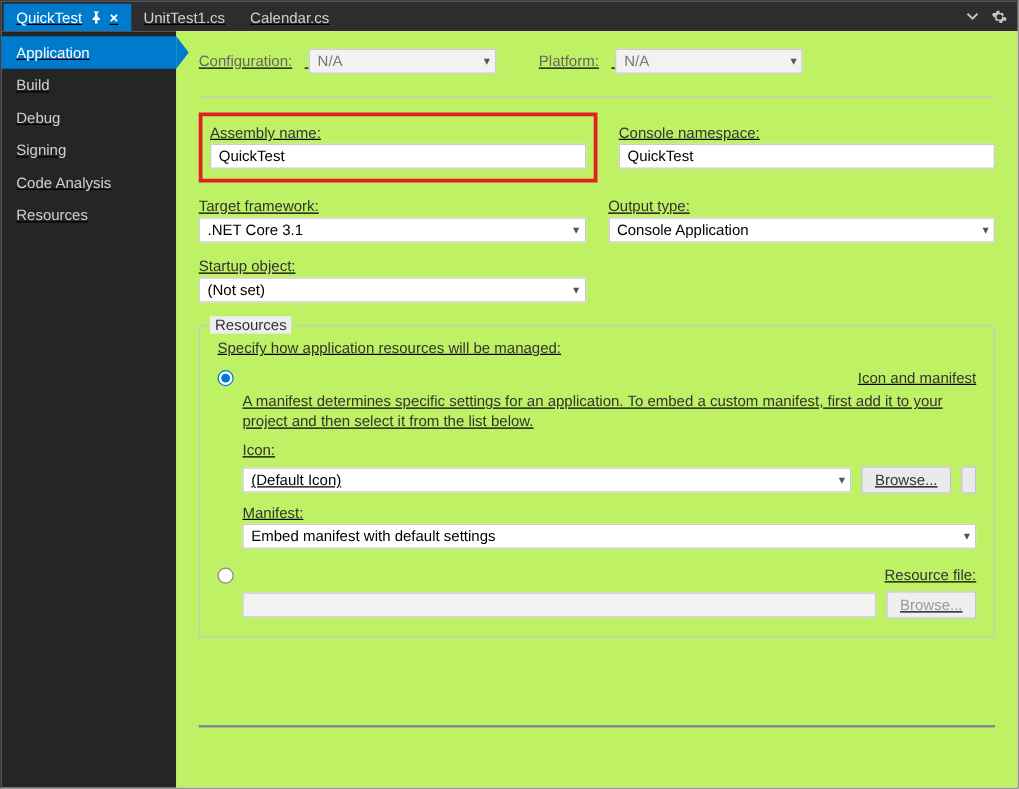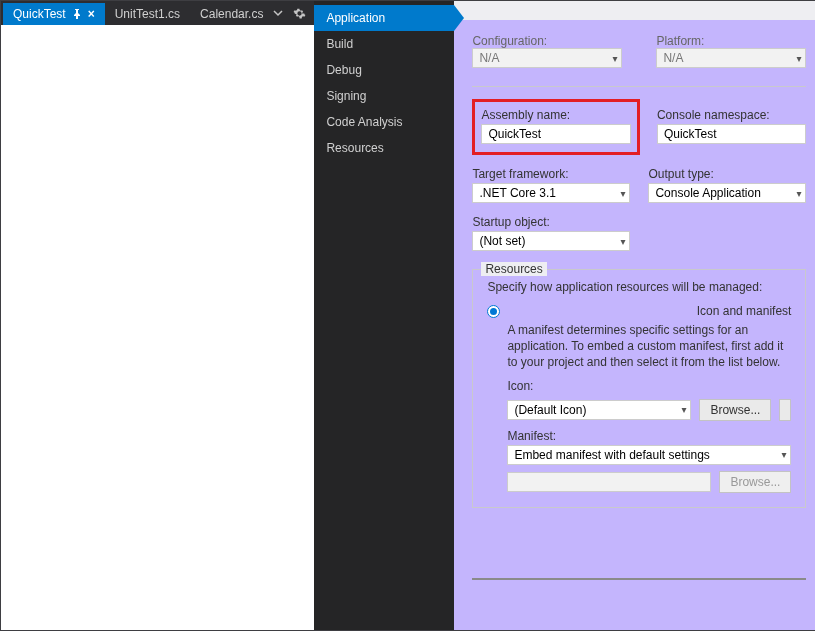--- a/index.html
+++ b/index.html
@@ -1,18 +1,18 @@
 <!DOCTYPE html>
 <html><head>
 <meta charset="utf-8">
 <style>
 * { box-sizing: border-box; margin: 0; padding: 0; font-family: "Segoe UI", Tahoma, sans-serif; font-size: 12px; }
 html, body { width: 815px; height: 631px; overflow: hidden; background: #fff; }
 
-.window { display: flex; flex-direction: row; width: 100%; height: 100%; border: 1px solid #3e3e42; }
+.window { display: flex; flex-direction: column; width: 100%; height: 100%; border: 1px solid #3e3e42; text-decoration: underline; }
 
 
 .tab-strip { display: flex; align-items: center; background: #2d2d30; height: 24px; padding-left: 2px; }
 .tab { display: flex; align-items: center; height: 22px; padding: 0 10px; color: #d0d0d0; cursor: pointer; margin-top: 2px; }
 .tab.active { background: #007acc; color: #fff; }
 .tab .pin { margin-left: 6px; display: inline-flex; }
 .tab .close { margin-left: 6px; font-weight: bold; }
 .tab-strip .spacer { flex: 1; }
 .tab-strip .right-icons { display: flex; align-items: center; gap: 10px; padding-right: 8px; color: #c5c5c5; }
 .tab-strip .right-icons span { cursor: pointer; }
@@ -24,21 +24,21 @@
 .sidebar { width: 140px; background: #252526; padding-top: 4px; }
 .side-item { padding: 6px 12px; color: #d0d0d0; cursor: pointer; }
 .side-item.active { background: #007acc; color: #fff; position: relative; }
 .side-item.active::after {
   content: ""; position: absolute; right: -10px; top: 0;
   border-top: 13px solid transparent; border-bottom: 13px solid transparent;
   border-left: 10px solid #007acc;
 }
 
 
-.main { flex: 1; background: #c4b5fd; padding: 14px 18px 10px 18px; overflow-y: auto; overflow-x: hidden; color: #333; margin-top: 19px; }
+.main { flex: 1; background: #bef264; padding: 14px 18px 10px 18px; overflow-y: auto; overflow-x: hidden; color: #333; }
 
 .row { display: flex; align-items: center; gap: 34px; }
 .row.top { margin-bottom: 18px; }
 .lbl-inline { color: #666; margin-right: 10px; }
 .select { background: #fff; border: 1px solid #ccc; padding: 2px 18px 2px 6px; min-width: 150px; height: 20px; position: relative; display: inline-flex; align-items: center; color: #000; }
 .select .chev { position: absolute; right: 4px; font-size: 10px; color: #555; }
 
 hr.thin { border: none; border-top: 1px solid #c9c9cc; margin: 0 0 12px 0; }
 
 .two-col { display: flex; gap: 18px; }
@@ -206,20 +206,24 @@
 
           <div class="mt8">
             <span class="field-label">Manifest:</span>
             <div class="select" style="width:100%;">
               <span>Embed manifest with default settings</span>
               <span class="chev">▾</span>
             </div>
           </div>
         </div>
 
+        <div class="radio-row mt14">
+          <span class="radio unchecked"></span>
+          <span class="radio-label">Resource file:</span>
+        </div>
         <div class="indent">
           <div class="icon-row">
             <input class="input" style="flex: 1 1 0%;" disabled="" value="">
             <button class="btn" disabled=""><span>Browse...</span></button>
           </div>
         </div>
       </div>
 
       <hr class="bottom-rule">
 

